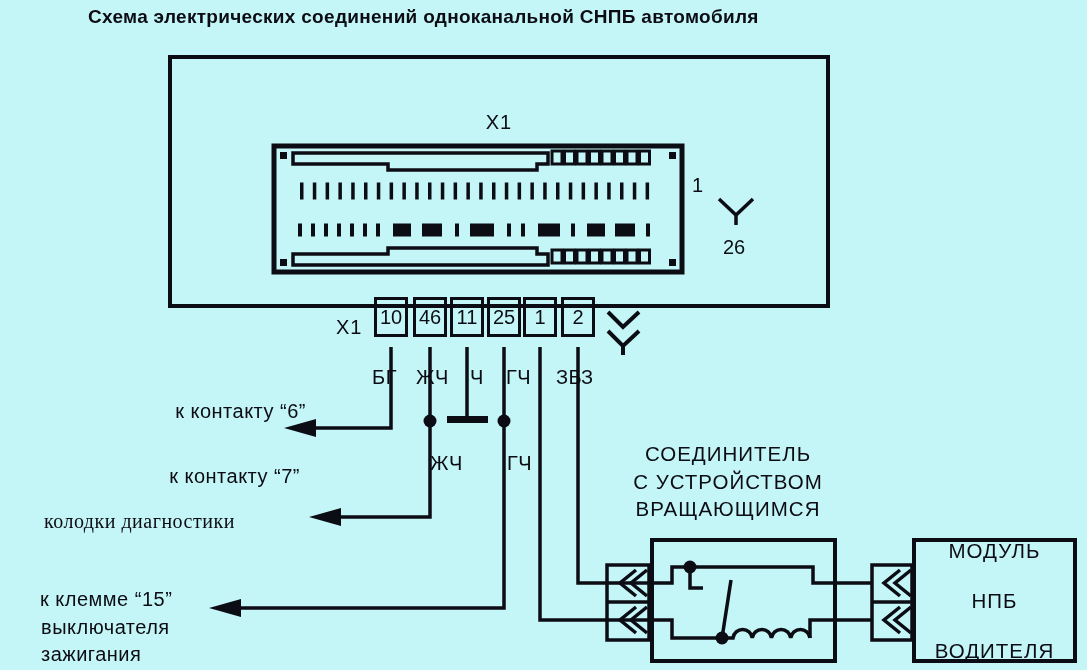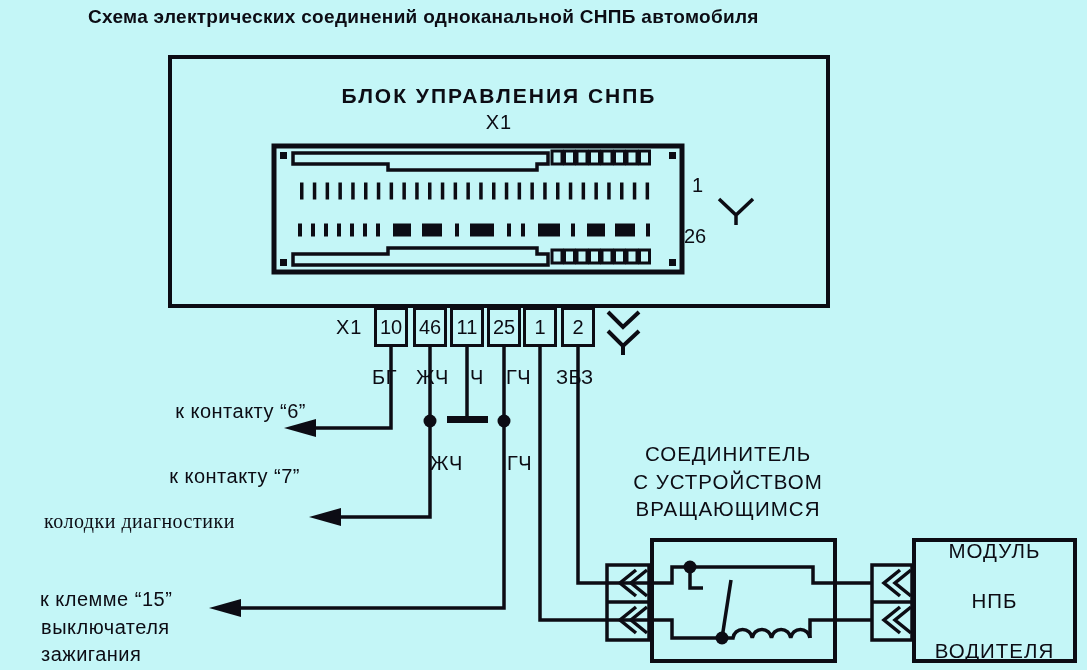--- a/index.html
+++ b/index.html
@@ -11,23 +11,23 @@
   .abs{position:absolute;white-space:nowrap;}
   .ink{color:#0c0c14;}
   #stage{position:absolute;left:0;top:0;width:1087px;height:670px;}
   svg{position:absolute;left:0;top:0;}
   .main-title{left:88px;top:6px;font-size:19px;font-weight:bold;letter-spacing:0.3px;}
   .box{position:absolute;border:4px solid #0c0c14;background:transparent;box-sizing:border-box;}
   #ecu-box{left:168px;top:55px;width:662px;height:253px;}
   .ecu-title{left:168px;top:84px;width:662px;text-align:center;font-size:21px;letter-spacing:2px;font-weight:bold;}
   .ecu-x1{left:168px;top:111px;width:662px;text-align:center;font-size:20px;letter-spacing:1px;}
   .pin-first{left:692px;top:174px;font-size:20px;}
-  .pin-last{left:684px;top:225px;font-size:20px;}
+  .pin-last{left:684px;top:236px;font-size:20px;padding-left:39px;}
   .pinrow-x1{left:336px;top:316px;font-size:20px;letter-spacing:1px;}
-  .pinbox{position:absolute;top:307px;width:34px;height:40px;border:3px solid #0c0c14;
+  .pinbox{position:absolute;top:297px;width:34px;height:40px;border:3px solid #0c0c14;
     box-sizing:border-box;display:flex;align-items:center;justify-content:center;
     font-size:20px;background:transparent;}
   .wlabel{font-size:20px;letter-spacing:0.5px;}
   .dest1{font-size:20px;letter-spacing:0.5px;}
   .dest-r{text-align:right;}
   .cs-label{left:622px;top:440px;width:212px;text-align:center;font-size:20.5px;
     letter-spacing:1px;line-height:27.5px;white-space:normal;}
   #module-box{left:912px;top:538px;width:165px;height:125px;display:flex;flex-direction:column;
     align-items:center;justify-content:center;font-size:20.5px;letter-spacing:1px;line-height:26px;gap:24px;}
 </style>
@@ -130,21 +130,20 @@
 
   <div class="box" id="ecu-box"></div>
   <div class="box" id="clockspring-box" style="left:650px;top:538px;width:187px;height:125px;"></div>
   <div class="box ink" id="module-box">
     <div>МОДУЛЬ</div>
     <div>НПБ</div>
     <div>ВОДИТЕЛЯ</div>
   </div>
 
   <div class="abs ink main-title">Схема электрических соединений одноканальной СНПБ автомобиля</div>
-  <div class="abs ink ecu-title">БЛОК УПРАВЛЕНИЯ СНПБ</div>
   <div class="abs ink ecu-x1">X1</div>
   <div class="abs ink pin-first">1</div>
   <div class="abs ink pin-last">26</div>
 
   <div class="abs ink pinrow-x1">X1</div>
   <div class="pinbox ink" style="left:374px;">10</div>
   <div class="pinbox ink" style="left:413px;">46</div>
   <div class="pinbox ink" style="left:450px;">11</div>
   <div class="pinbox ink" style="left:487px;">25</div>
   <div class="pinbox ink" style="left:523px;">1</div>

